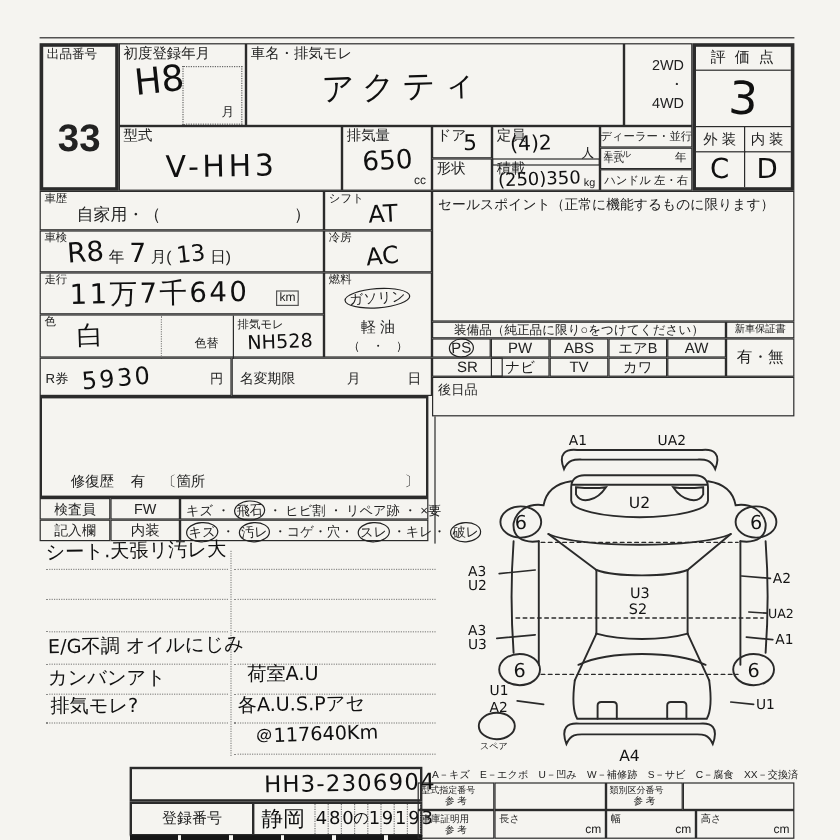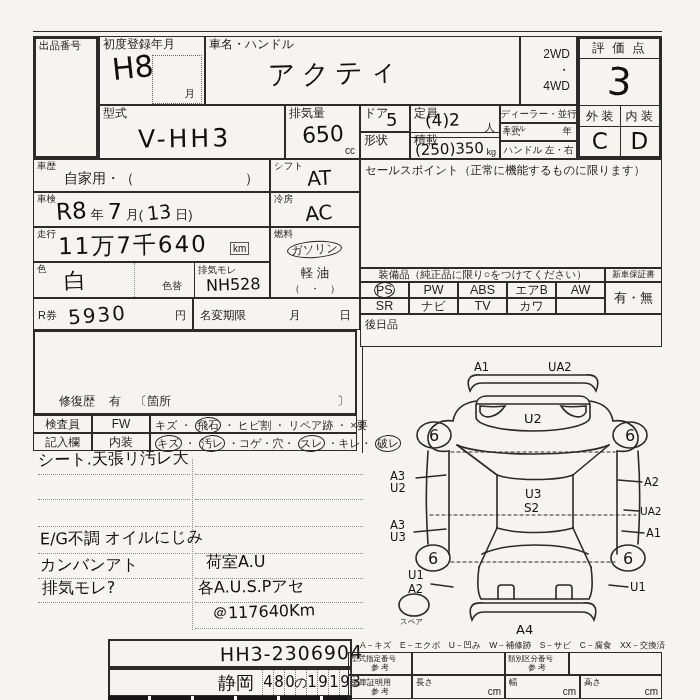--- a/index.html
+++ b/index.html
@@ -19,31 +19,32 @@
   .abs{position:absolute}
   svg text{fill:#141414}
 </style>
 </head>
 <body>
 
 <div class="abs" style="left:33px;top:31px;width:629px;border-top:1.6px solid #2b2b2b"></div>
 
 <div class="cell thick" style="left:33px;top:36px;width:66px;height:123px">
   <span class="lbl" style="font-size:10.5px">出品番号</span>
+  <div class="pr" style="position:absolute;left:0;right:0;top:58px;text-align:center;font-size:32px;font-weight:700">33</div>
 </div>
 
 <div class="cell" style="left:99px;top:36px;width:106px;height:69px">
   <span class="lbl">初度登録年月</span>
   <span class="hw" style="position:absolute;left:12px;top:16px;font-size:30px;transform:rotate(-6deg)">H8</span>
   <div class="abs" style="left:52px;top:18px;width:48px;height:47px;border:1px dotted #666"></div>
   <span class="pr" style="position:absolute;right:9px;bottom:3px;font-size:10.5px">月</span>
 </div>
 
 <div class="cell" style="left:205px;top:36px;width:315px;height:69px">
-  <span class="lbl">車名・ハンドル</span>
+  <span class="lbl">車名・排気モレ</span>
   <span class="hw" style="position:absolute;left:62px;top:22px;font-size:27px;letter-spacing:6px;transform:rotate(-2deg)">アクティ</span>
 </div>
 
 <div class="cell" style="left:520px;top:36px;width:57px;height:69px">
   <div class="abs" style="right:6px;top:9px;text-align:right;font-size:12px;line-height:1.35">
     <div class="pr">2WD</div>
     <div class="pr">・</div>
     <div class="pr">4WD</div>
   </div>
 </div>
@@ -182,21 +183,21 @@
   </div>
 <div class="cell ctr" style="left:458px;top:282px;width:49px;height:16px">
     <span class="pr" style="font-size:12.5px">ABS</span>
   </div>
 <div class="cell ctr" style="left:507px;top:282px;width:49px;height:16px">
     <span class="pr" style="font-size:12px">エアB</span>
   </div>
 <div class="cell ctr" style="left:556px;top:282px;width:49px;height:16px">
     <span class="pr" style="font-size:12.5px">AW</span>
   </div>
-<div class="cell ctr" style="left:360px;top:298px;width:49px;height:16px">
+<div class="cell ctr" style="left:360px;top:298px;width:59px;height:16px">
     <span class="pr" style="font-size:12.5px">SR</span>
   </div>
 <div class="cell ctr" style="left:409px;top:298px;width:49px;height:16px">
     <span class="pr" style="font-size:12px">ナビ</span>
   </div>
 <div class="cell ctr" style="left:458px;top:298px;width:49px;height:16px">
     <span class="pr" style="font-size:12.5px">TV</span>
   </div>
 <div class="cell ctr" style="left:507px;top:298px;width:49px;height:16px">
     <span class="pr" style="font-size:12px">カワ</span>
@@ -359,20 +360,21 @@
     <text x="245" y="206" font-size="16">6</text>
   </g>
 </svg>
 
 <div class="pr" style="position:absolute;left:360px;top:640px;width:302px;text-align:center;font-size:8.5px;white-space:nowrap">A－キズ　E－エクボ　U－凹み　W－補修跡　S－サビ　C－腐食　XX－交換済</div>
 
 <div class="cell" style="left:108px;top:639px;width:244px;height:29px;border-width:2px">
   <span class="hw" style="position:absolute;left:110px;top:3px;font-size:19px;letter-spacing:1px;transform:rotate(-1deg)">HH3-2306904</span>
 </div>
 <div class="cell" style="left:108px;top:668px;width:244px;height:29px;border-width:2px">
+  <div class="pr ctr" style="position:absolute;left:0;top:0;width:100px;height:100%;font-size:12.5px;border-right:2px solid #2b2b2b">登録番号</div>
   <span class="hw" style="position:absolute;left:108px;top:4px;font-size:18px">静岡</span>
   <div class="abs" style="left:152px;top:0;height:100%;display:flex">
     <span class="hw ctr" style="width:10px;font-size:15px;border-left:1px dotted #777">4</span>
     <span class="hw ctr" style="width:10px;font-size:15px;border-left:1px dotted #777">8</span>
     <span class="hw ctr" style="width:10px;font-size:15px;border-left:1px dotted #777">0</span>
     <span class="hw ctr" style="width:10px;font-size:13px;border-left:1px dotted #777">の</span>
     <span class="hw ctr" style="width:10px;font-size:15px;border-left:1px dotted #777">1</span>
     <span class="hw ctr" style="width:10px;font-size:15px;border-left:1px dotted #777">9</span>
     <span class="hw ctr" style="width:10px;font-size:15px;border-left:1px dotted #777">1</span>
     <span class="hw ctr" style="width:10px;font-size:15px;border-left:1px dotted #777">9</span>

